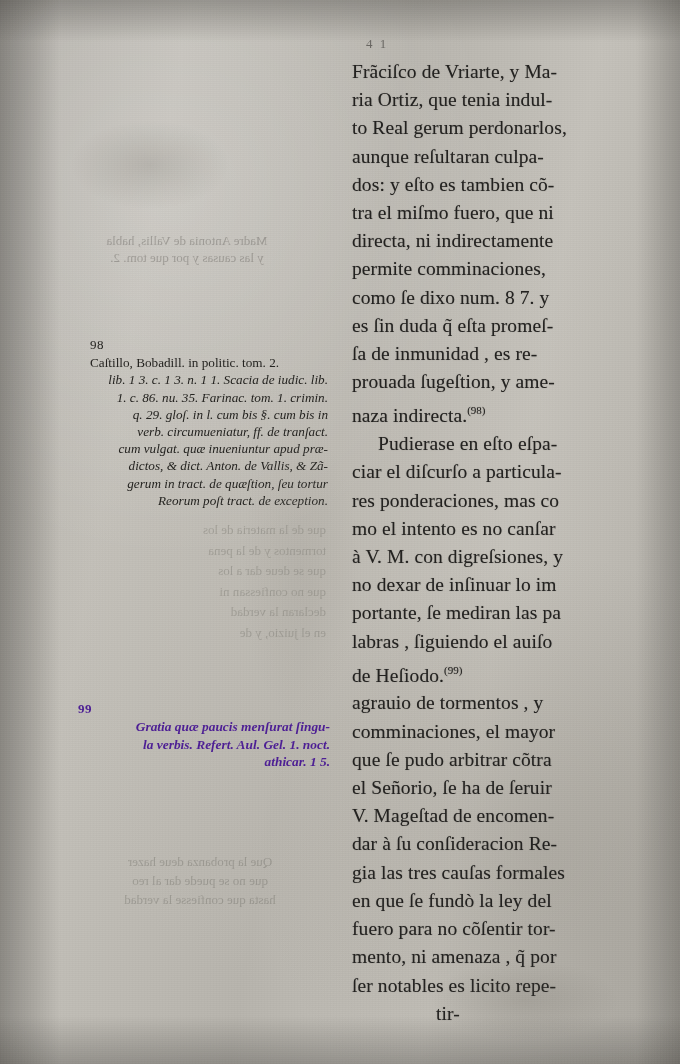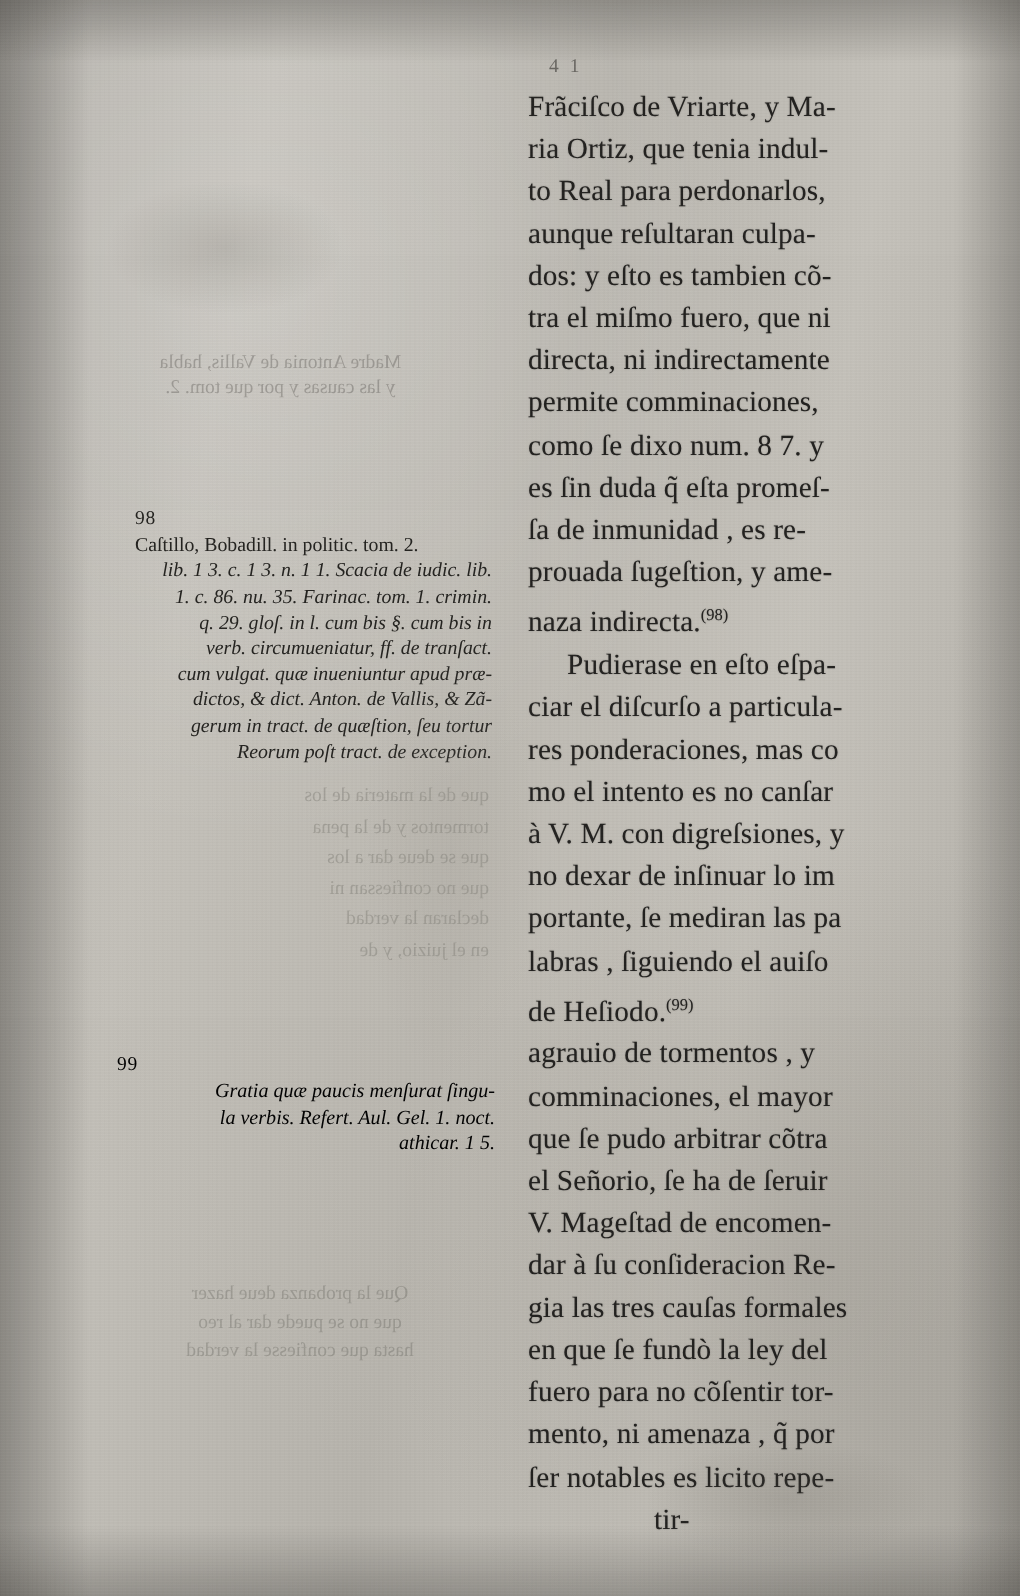--- a/index.html
+++ b/index.html
@@ -101,21 +101,22 @@
     font-size: 13.2px;
     line-height: 17.2px;
     color: #23221f;
   }
   #footnote-99 {
     left: 78px;
     top: 700px;
     width: 252px;
     font-size: 13.4px;
     line-height: 17.4px;
-    color: #000000;
+    color: #4c1d95;
+    font-weight: bold;
   }
   .fn-num {
     font-size: 13px;
     letter-spacing: 0.5px;
     margin-bottom: 1px;
   }
   .fn-line { white-space: pre; }
   .it { font-style: italic; text-align: right; }
 
   
@@ -184,21 +185,21 @@
     <div class="fn-line">Que la probanza deue hazer</div>
     <div class="fn-line">que no se puede dar al reo</div>
     <div class="fn-line">hasta que confiesse la verdad</div>
   </div>
 
   <div id="folio">4 1</div>
 
   <div class="col" id="main-column">
     <div class="line">Frãciſco de Vriarte, y Ma-</div>
     <div class="line">ria Ortiz, que tenia indul-</div>
-    <div class="line">to Real para perdonarlos,</div>
+    <div class="line">to Real gerum perdonarlos,</div>
     <div class="line">aunque reſultaran culpa-</div>
     <div class="line">dos: y eſto es tambien cõ-</div>
     <div class="line">tra el miſmo fuero, que ni</div>
     <div class="line">directa, ni indirectamente</div>
     <div class="line">permite comminaciones,</div>
     <div class="line">como ſe dixo num. 8 7. y</div>
     <div class="line">es ſin duda q̃ eſta promeſ-</div>
     <div class="line">ſa de inmunidad , es re-</div>
     <div class="line">prouada ſugeſtion, y ame-</div>
     <div class="line"><span>naza indirecta.</span><span class="sup">(98)</span></div>

